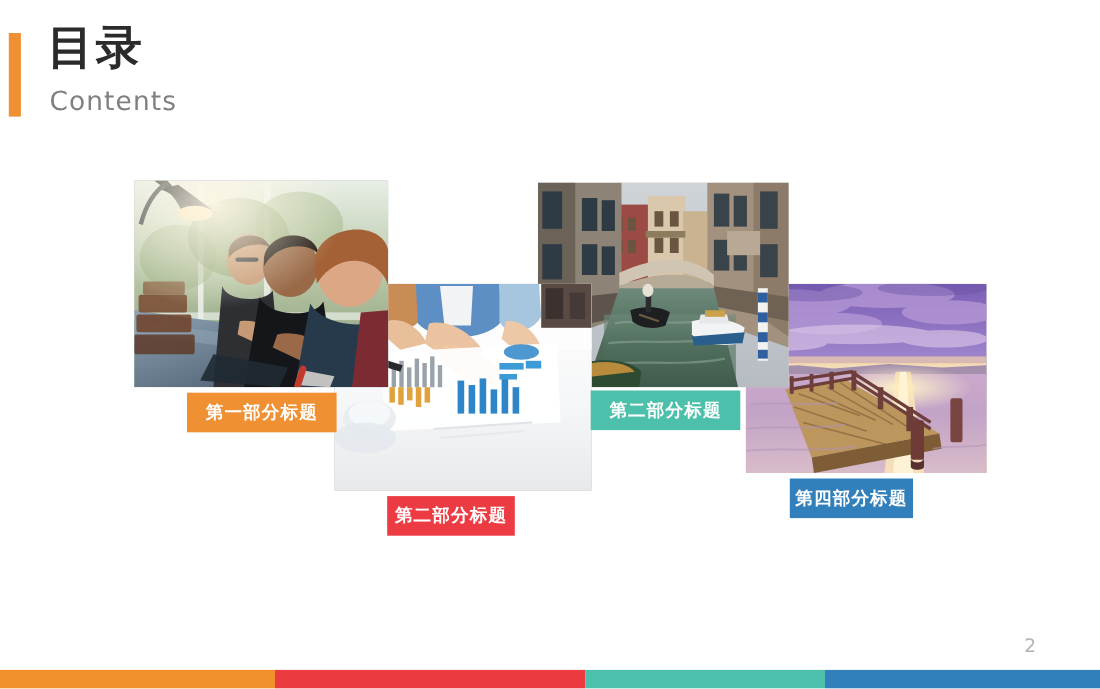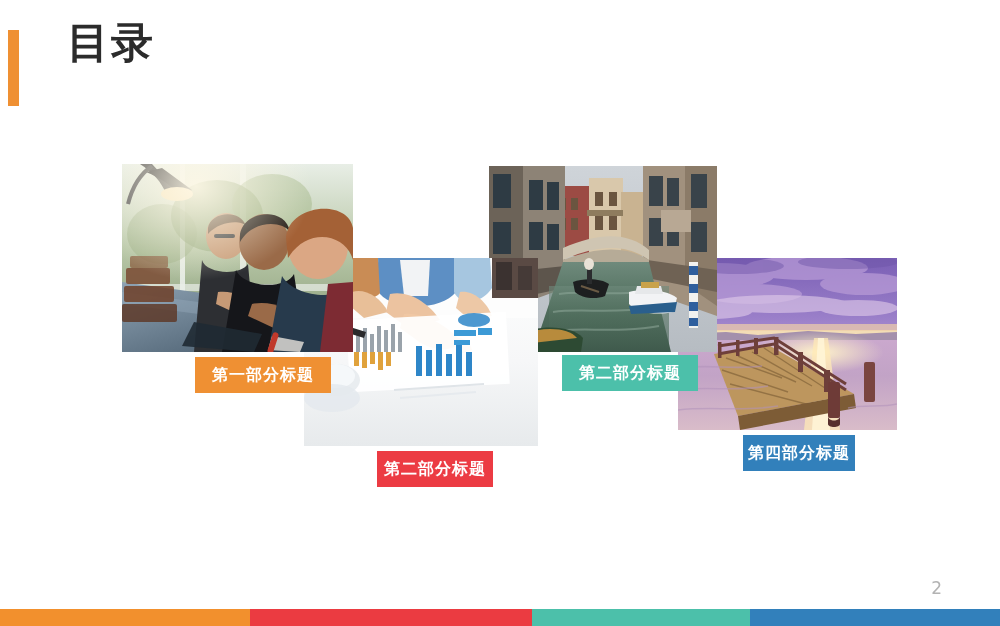--- a/index.html
+++ b/index.html
@@ -15,21 +15,20 @@
   .header{position:absolute;left:0;top:0;width:420px;height:130px;}
   .accent-bar{
     position:absolute;left:8px;top:30px;width:11px;height:76px;
     background:#ef9033;
   }
   .title-cn{
     position:absolute;left:43px;top:22px;
     font-size:42px;font-weight:bold;color:#2b2b2b;
     letter-spacing:2px;line-height:1;
     font-family:"DejaVu Sans","Liberation Sans",sans-serif;
-    margin-left:24px;
   }
   .title-en{
     position:absolute;left:45px;top:80px;
     font-size:24px;color:#808080;font-weight:400;
     letter-spacing:1px;line-height:1;
     font-family:"DejaVu Sans","Liberation Sans",sans-serif;
   }
 
   
   .collage{position:absolute;left:0;top:0;width:1000px;height:560px;}
@@ -41,21 +40,20 @@
   #photo3{left:489px;top:166px;width:228px;height:186px;z-index:2;}
   #photo4{left:678px;top:258px;width:219px;height:172px;z-index:1;}
 
   
   .chip{
     position:absolute;color:#ffffff;
     font-size:16px;font-weight:bold;letter-spacing:1px;
     display:flex;align-items:center;justify-content:center;
     font-family:"DejaVu Sans","Liberation Sans",sans-serif;
     z-index:12;
-    margin-left:25px;
   }
   #chip1{left:170px;top:357px;width:136px;height:36px;background:#ef9033;}
   #chip2{left:352px;top:451px;width:116px;height:36px;background:#ec3b43;}
   #chip3{left:537px;top:355px;width:136px;height:36px;background:#4cc0aa;}
   #chip4{left:718px;top:435px;width:112px;height:36px;background:#3280bb;}
 
   
   .page-num{
     position:absolute;right:58px;bottom:28px;
     font-size:17px;color:#b3b3b3;
@@ -68,20 +66,21 @@
   .footer-seg{height:100%;}
 </style>
 </head>
 <body>
 
 <div class="slide">
 
   <div class="header">
     <div class="accent-bar" style="background: rgb(239, 144, 51);"></div>
     <div class="title-cn" style="color: rgb(43, 43, 43);">目录</div>
+    <div class="title-en" style="color: rgb(128, 128, 128);">Contents</div>
   </div>
 
   <div class="collage">
 
     <div class="photo" id="photo1" style="left: 122px; top: 164px; width: 231px; height: 188px;">
       <svg viewBox="0 0 231 188" preserveAspectRatio="none">
         <defs>
           <linearGradient id="p1win" x1="0" y1="0" x2="0" y2="1">
             <stop offset="0%" stop-color="#e8eee6"></stop>
             <stop offset="45%" stop-color="#b9c8a8"></stop>

